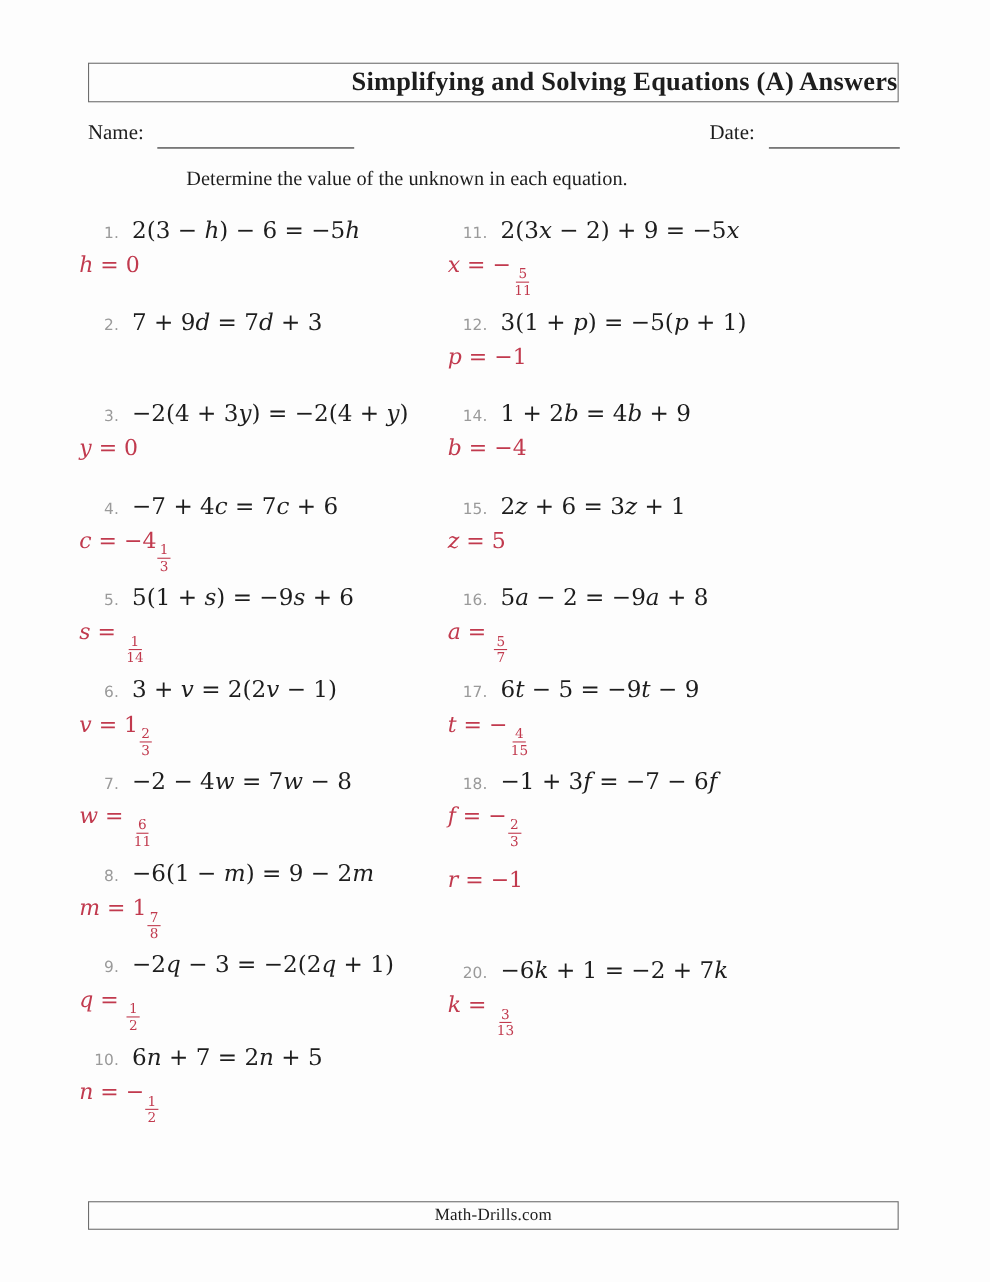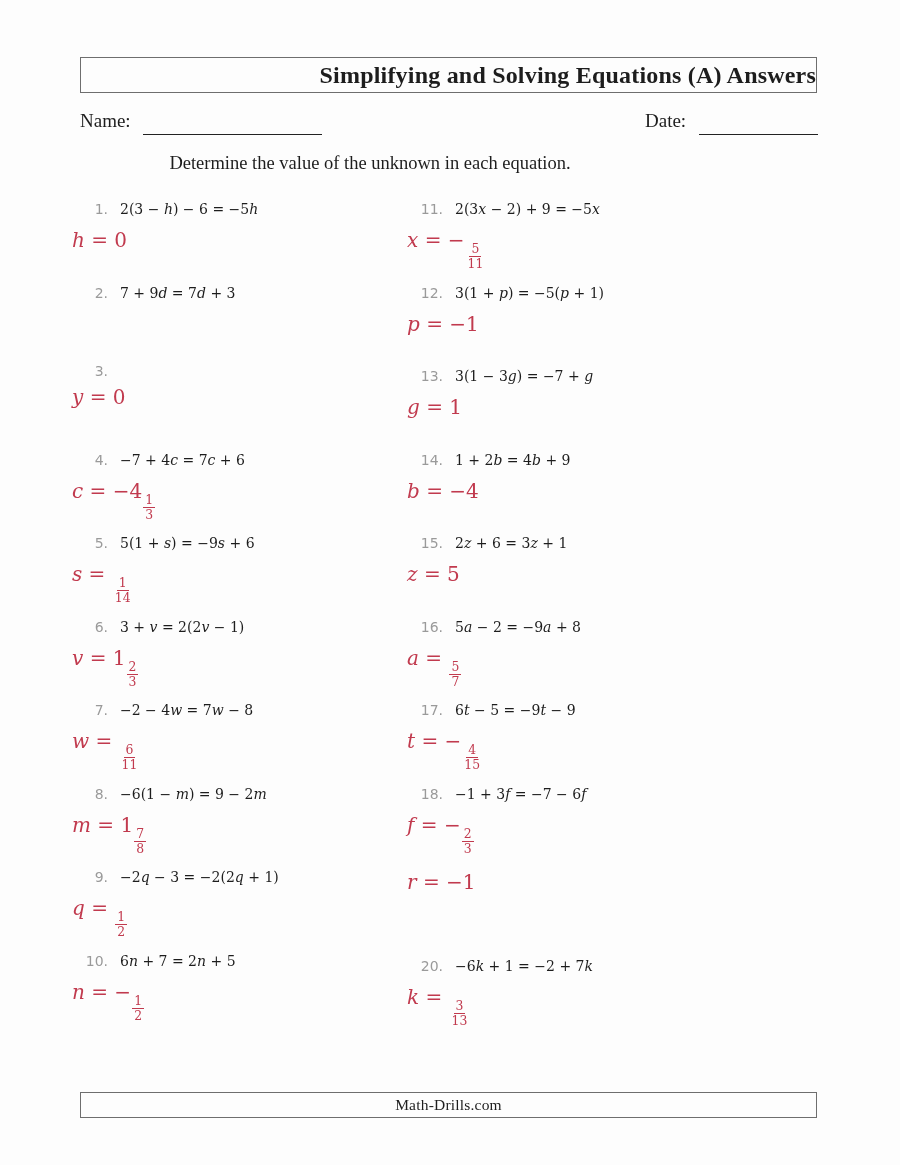--- a/index.html
+++ b/index.html
@@ -49,21 +49,21 @@
   .column-left{left:72px;}
   .column-right{left:407px;}
 
   .problem{height:83.5px;}
   .eqrow{display:flex;align-items:baseline;}
   .pnum{
     flex:none;width:36px;text-align:right;margin-right:12px;
     font-family:"DejaVu Sans",sans-serif;font-size:14px;color:var(--number-gray);
   }
   .equation{
-    font-size:14px;white-space:nowrap;color:var(--ink);line-height:26px;
+    font-size:21px;white-space:nowrap;color:var(--ink);line-height:26px;
   }
   .answer{
     margin-top:5px;font-size:20px;white-space:nowrap;
     color:var(--answer-red);line-height:26px;
   }
   .equation i,.answer i{font-style:italic;}
 
   .frac{
     display:inline-flex;flex-direction:column;align-items:center;
     vertical-align:-0.5em;font-size:0.62em;line-height:1.15;
@@ -109,20 +109,21 @@
         </div>
         <div class="problem">
           <div class="eqrow">
             <span class="pnum">2.</span>
             <span class="equation">7 + 9<i>d</i> = 7<i>d</i> + 3</span>
           </div>
         </div>
         <div class="problem">
           <div class="eqrow">
             <span class="pnum">3.</span>
+            <span class="equation">−2(4 + 3<i>y</i>) = −2(4 + <i>y</i>)</span>
           </div>
           <div class="answer"><i>y</i> = 0</div>
         </div>
         <div class="problem">
           <div class="eqrow">
             <span class="pnum">4.</span>
             <span class="equation">−7 + 4<i>c</i> = 7<i>c</i> + 6</span>
           </div>
           <div class="answer"><i>c</i> = −4<span class="frac">
               <span class="num">1</span>
@@ -203,27 +204,20 @@
         </div>
         <div class="problem">
           <div class="eqrow">
             <span class="pnum">12.</span>
             <span class="equation">3(1 + <i>p</i>) = −5(<i>p</i> + 1)</span>
           </div>
           <div class="answer"><i>p</i> = −1</div>
         </div>
         <div class="problem">
           <div class="eqrow">
-            <span class="pnum">13.</span>
-            <span class="equation">3(1 − 3<i>g</i>) = −7 + <i>g</i></span>
-          </div>
-          <div class="answer"><i>g</i> = 1</div>
-        </div>
-        <div class="problem">
-          <div class="eqrow">
             <span class="pnum">14.</span>
             <span class="equation">1 + 2<i>b</i> = 4<i>b</i> + 9</span>
           </div>
           <div class="answer"><i>b</i> = −4</div>
         </div>
         <div class="problem">
           <div class="eqrow">
             <span class="pnum">15.</span>
             <span class="equation">2<i>z</i> + 6 = 3<i>z</i> + 1</span>
           </div>

